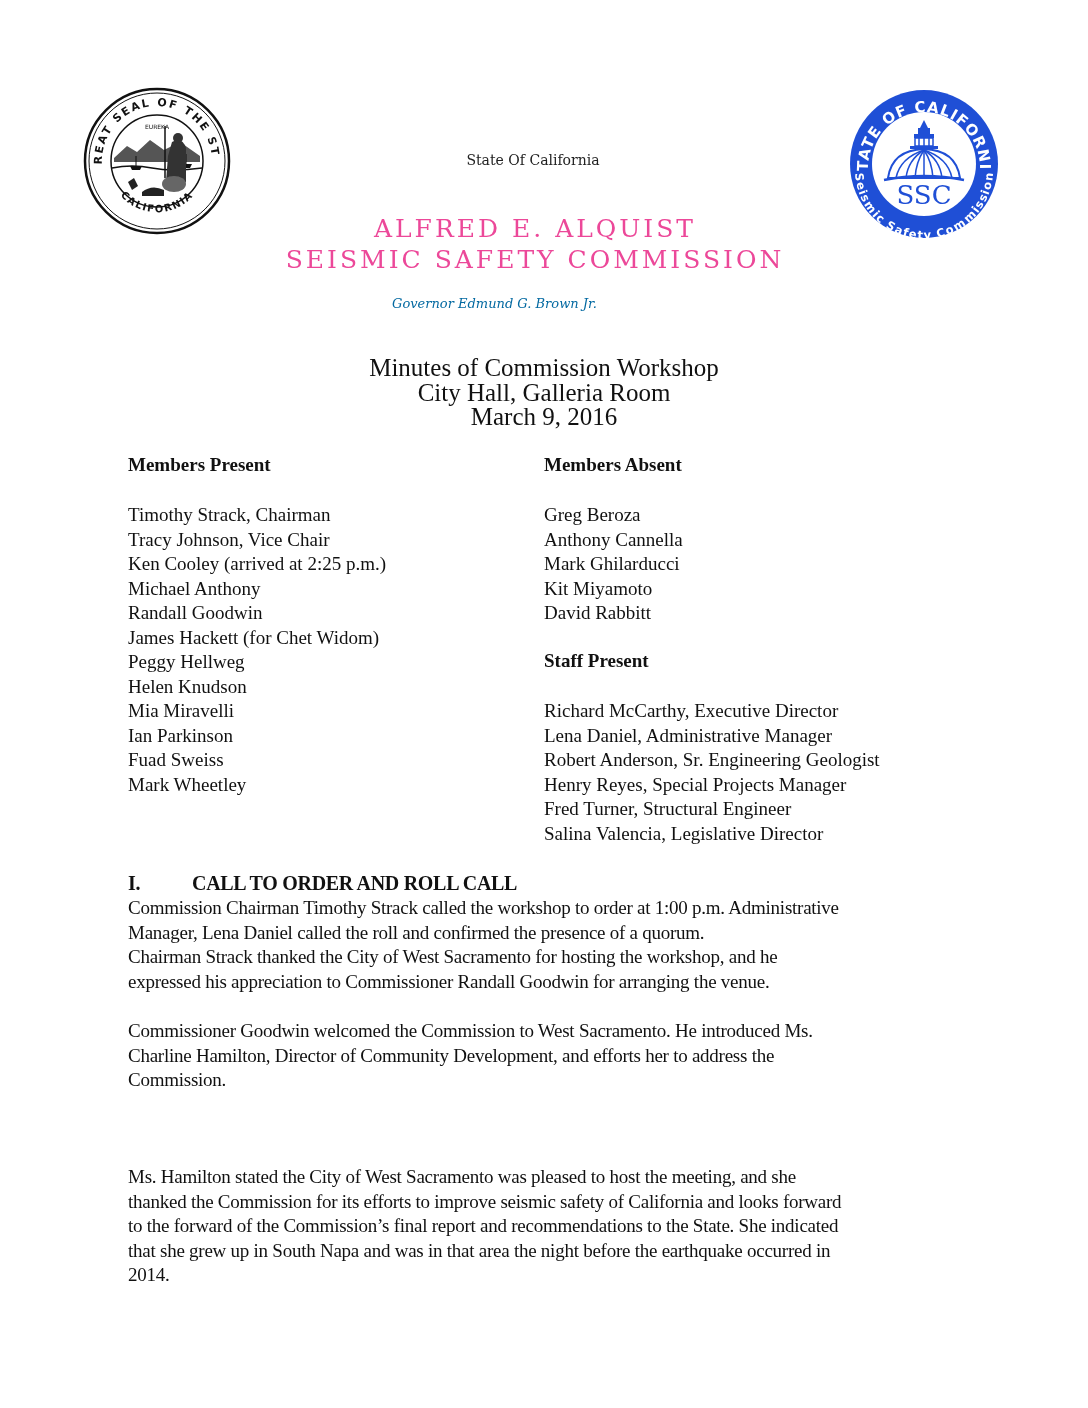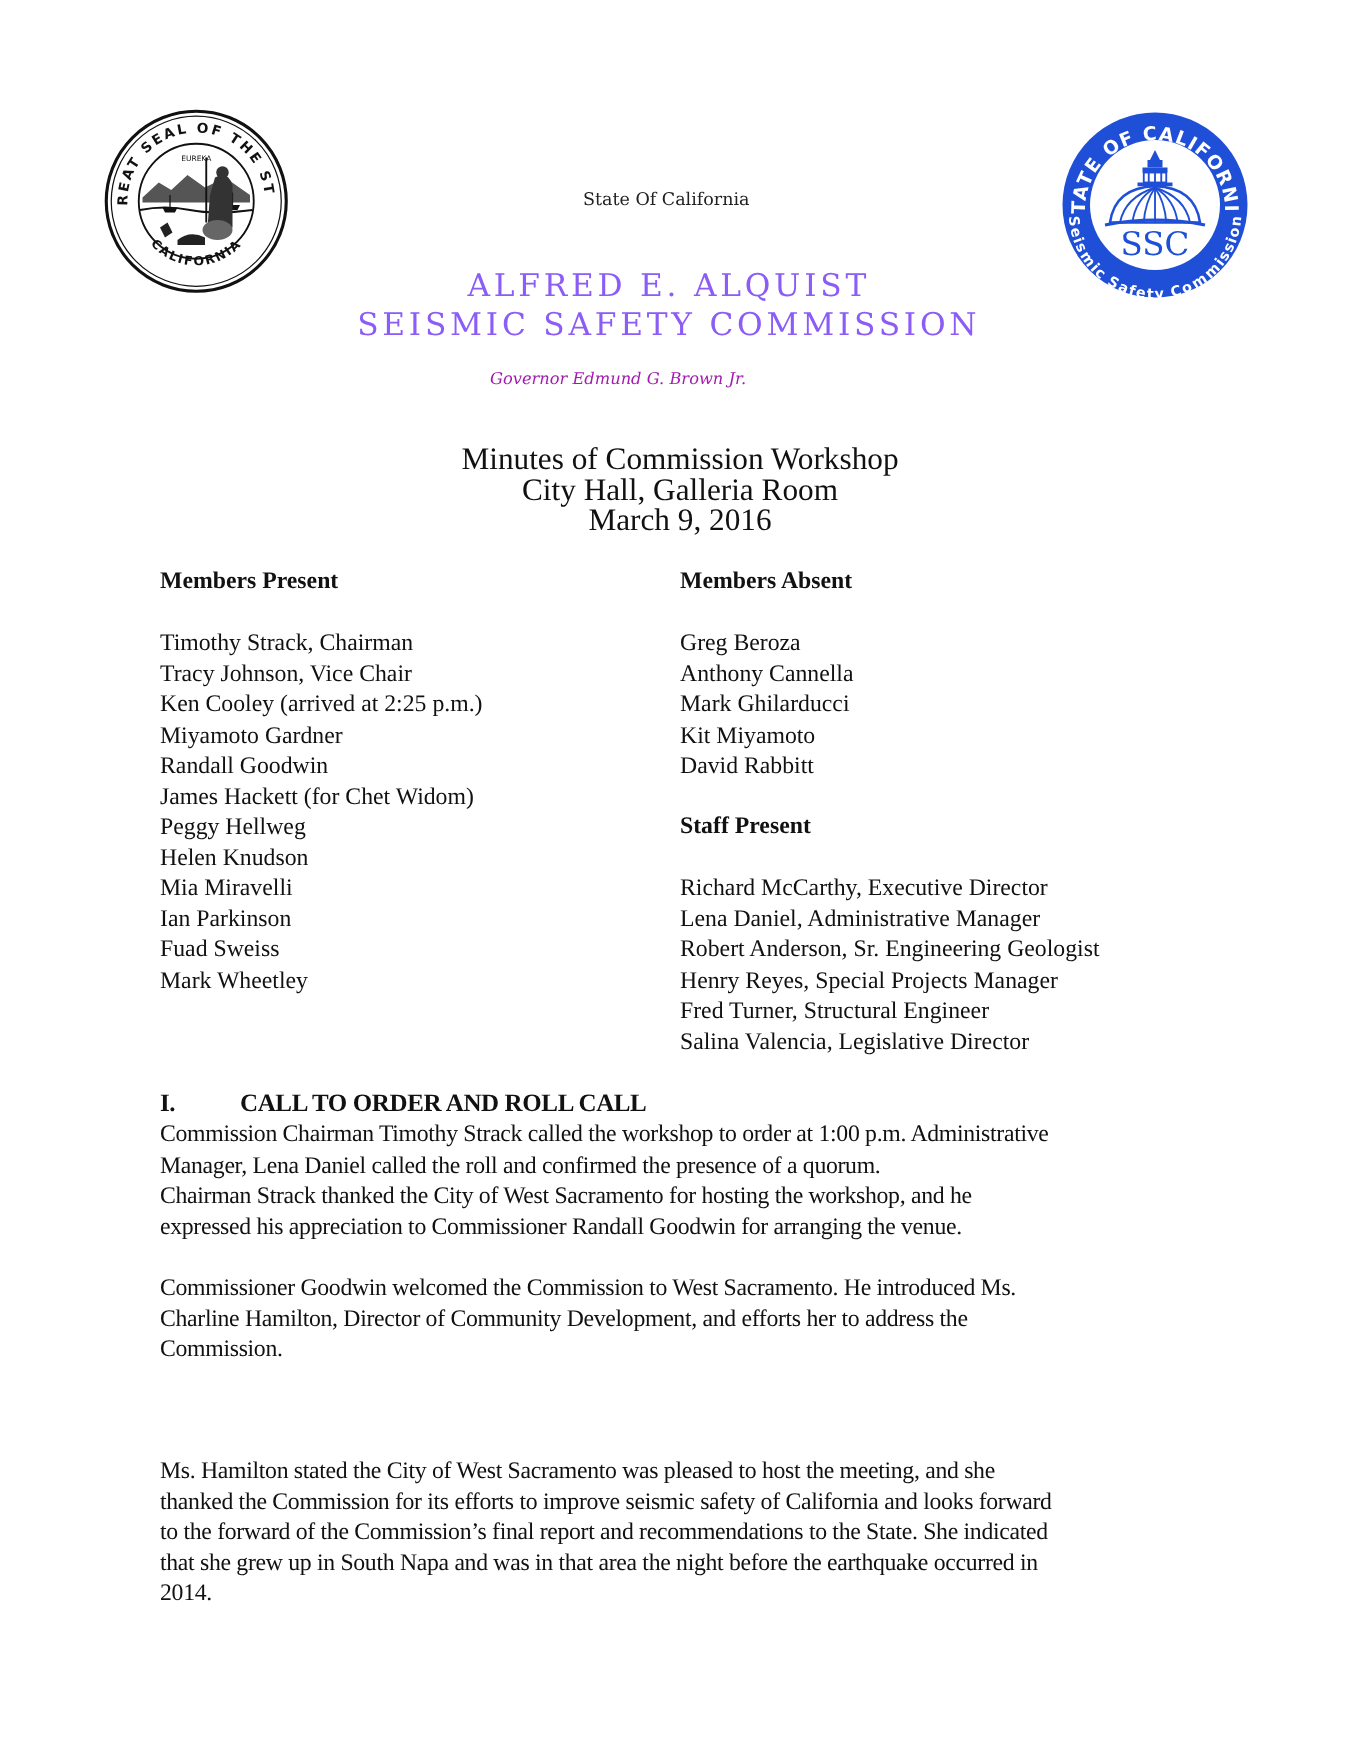--- a/index.html
+++ b/index.html
@@ -4,25 +4,25 @@
 <style>
   html, body { margin: 0; padding: 0; background: #ffffff; }
   body { width: 1088px; height: 1408px; position: relative; overflow: hidden;
          font-family: "Liberation Serif", "DejaVu Serif", serif; color: #111; }
   .abs { position: absolute; }
   .seal { left: 82px; top: 86px; width: 150px; height: 150px; }
   .ssc { left: 848px; top: 88px; width: 152px; height: 152px; }
   .state-line { left: 0; width: 1066px; top: 152px; text-align: center; font-size: 14px;
                 font-family: "DejaVu Serif", serif; color: #222; }
   .title { left: 0; width: 1070px; text-align: center; font-family: "DejaVu Serif", serif;
-           font-weight: normal; letter-spacing: 3px; font-size: 25px; color: #8b5cf6; }
+           font-weight: normal; letter-spacing: 3px; font-size: 25px; color: #ec4899; }
   .title.l1 { top: 214px; }
   .title.l2 { top: 245px; }
   .governor { left: 392px; top: 296px; font-family: "DejaVu Serif", serif; font-style: italic;
-              font-size: 13px; color: #a21caf; }
+              font-size: 13px; color: #0369a1; }
   .meeting { left: 0; width: 1088px; text-align: center; font-size: 25px; line-height: 24.5px; }
   .meeting.m0 { top: 356px; }
   .col-head { font-weight: bold; font-size: 19px; }
   .list { font-size: 19px; line-height: 24.5px; }
   .list div { white-space: nowrap; }
   .section-title { left: 128px; top: 872px; font-weight: bold; font-size: 20px; font-family: "Liberation Serif", serif; letter-spacing: -0.3px; }
   .section-title .num { display: inline-block; width: 64px; }
   .para { left: 128px; width: 840px; font-size: 19px; line-height: 24.5px; letter-spacing: -0.25px; }
   .para div { white-space: nowrap; }
 </style>
@@ -113,21 +113,21 @@
   <div>Minutes of Commission Workshop</div>
   <div>City Hall, Galleria Room</div>
   <div>March 9, 2016</div>
 </div>
 
 <div class="abs col-head" style="left:128px; top:454px;">Members Present</div>
 <div class="abs list" style="left:128px; top:503px;">
   <div>Timothy Strack, Chairman</div>
   <div>Tracy Johnson, Vice Chair</div>
   <div>Ken Cooley (arrived at 2:25 p.m.)</div>
-  <div>Miyamoto Gardner</div>
+  <div>Michael Anthony</div>
   <div>Randall Goodwin</div>
   <div>James Hackett (for Chet Widom)</div>
   <div>Peggy Hellweg</div>
   <div>Helen Knudson</div>
   <div>Mia Miravelli</div>
   <div>Ian Parkinson</div>
   <div>Fuad Sweiss</div>
   <div>Mark Wheetley</div>
 </div>
 

